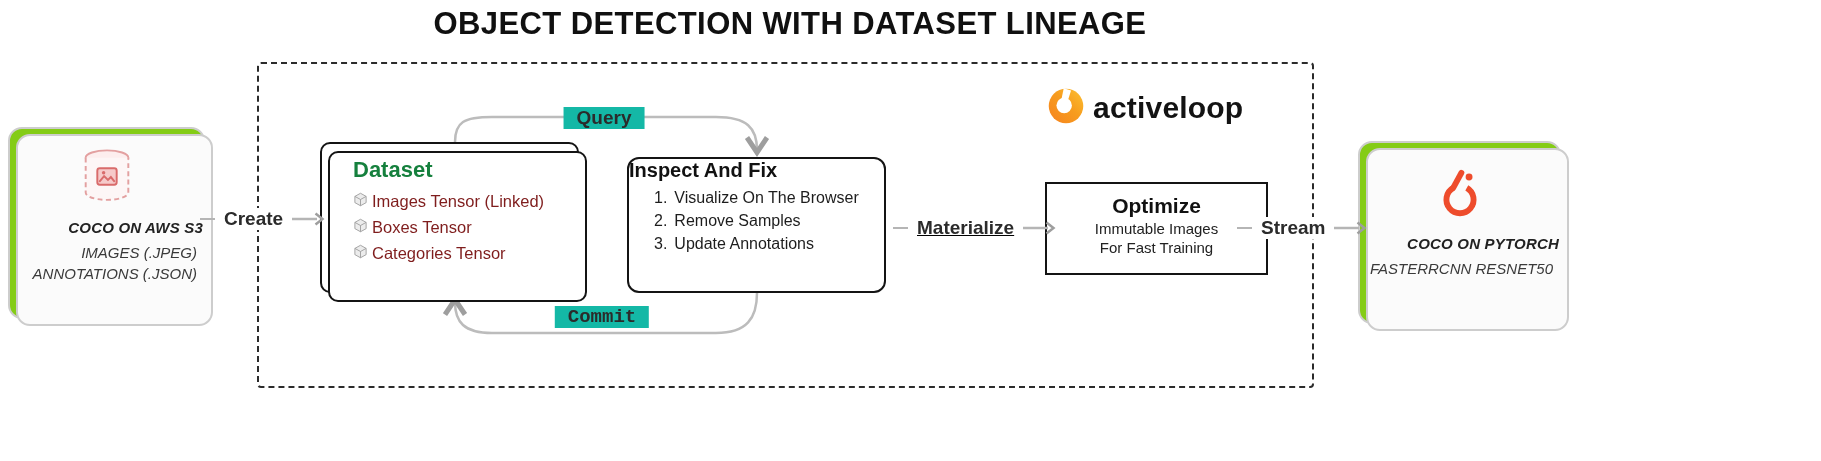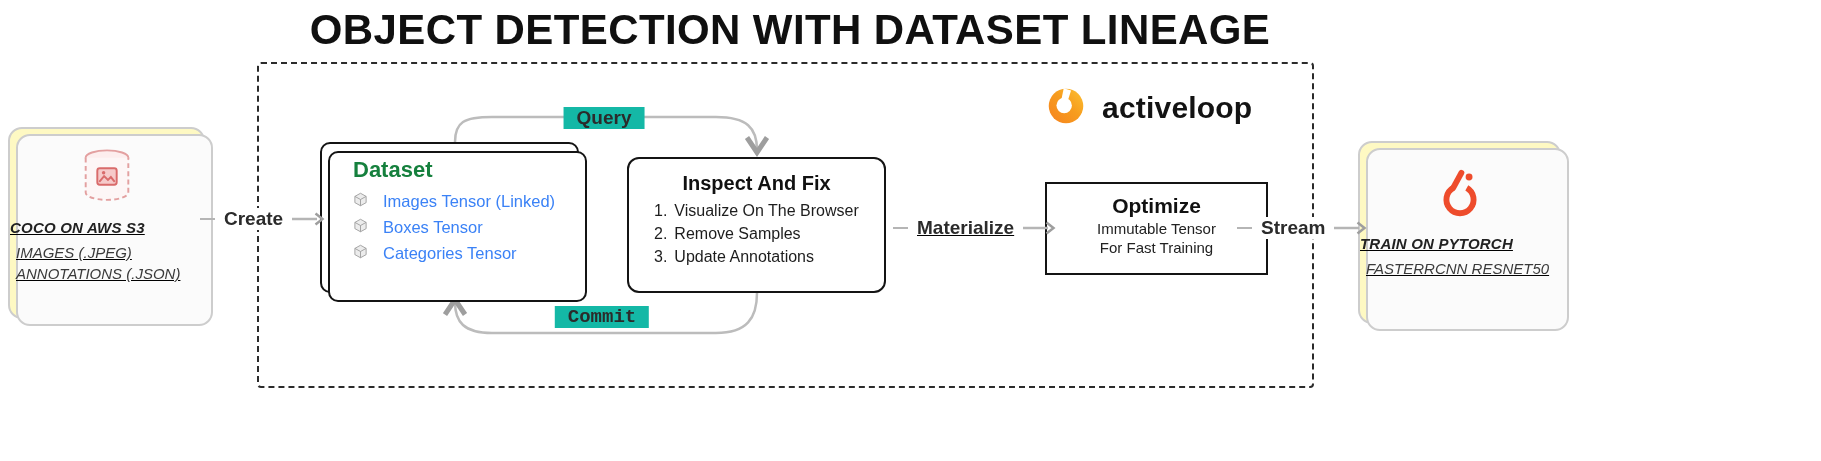--- a/index.html
+++ b/index.html
@@ -5,37 +5,37 @@
   html,body{margin:0;padding:0;}
   body{
     width:1821px;height:461px;background:#ffffff;
     font-family:"Liberation Sans", sans-serif;
     position:relative;overflow:hidden;
   }
   .canvas{position:absolute;inset:0;width:1821px;height:461px;}
 
   .title{
     position:absolute;top:6px;left:0;width:1580px;text-align:center;
-    font-size:42px;font-weight:800;color:#101010;letter-spacing:.4px;
+    font-size:31px;font-weight:800;color:#101010;letter-spacing:.4px;
     z-index:4;
   }
 
   .dashed{
     position:absolute;left:257px;top:62px;width:1053px;height:322px;
     border:2px dashed #2b2b2b;border-radius:4px;z-index:0;background:#fff;
   }
 
   
-  .brand{position:absolute;left:1046px;top:86px;display:flex;align-items:center;gap:16px;z-index:4;}
+  .brand{position:absolute;left:1046px;top:86px;display:flex;align-items:center;gap:7px;z-index:4;}
   .brand-name{font-size:30px;font-weight:700;color:#131313;letter-spacing:.2px;}
 
   
   .gray-card{
-    position:absolute;background:#fef9c3;border:2px solid #cdcdcd;border-radius:14px;
-    z-index:3;text-align:left;text-decoration:underline;
+    position:absolute;background:#84cc16;border:2px solid #cdcdcd;border-radius:14px;
+    z-index:3;text-align:right;
   }
   .gray-card::before{
     content:"";position:absolute;z-index:-1;top:5px;left:6px;width:100%;height:100%;
     background:#fbfbfb;border:2px solid #cdcdcd;border-radius:14px;
   }
   .source-card{left:8px;top:127px;width:193px;height:188px;}
   .train-card{left:1358px;top:141px;width:199px;height:179px;}
   .card-icon{margin:18px auto 6px;display:block;}
   .card-title{font-size:15px;font-weight:700;font-style:italic;color:#222;letter-spacing:.2px;}
   .card-sub{font-size:15px;font-style:italic;color:#3a3a3a;margin-top:6px;line-height:1.4;padding:0 6px;}
@@ -43,24 +43,24 @@
   
   .black-box{
     position:absolute;background:#fff;border:2.5px solid #141414;z-index:3;
   }
   .stacked::before{
     content:"";position:absolute;z-index:-1;top:7px;left:6px;width:100%;height:100%;
     background:#fff;border:2.5px solid #141414;border-radius:inherit;
   }
   .dataset-box{left:320px;top:142px;width:259px;height:151px;border-radius:10px;padding:13px 0 0 31px;box-sizing:border-box;}
   .ds-title{font-size:22px;font-weight:800;color:#15803d;margin-bottom:9px;}
-  .ds-item{display:flex;align-items:center;gap:15px;font-size:16.5px;color:#3b82f6;margin-bottom:7px;}
+  .ds-item{display:flex;align-items:center;gap:4px;font-size:16.5px;color:#7f1d1d;margin-bottom:7px;}
 
   .inspect-box{left:627px;top:157px;width:259px;height:136px;border-radius:12px;box-sizing:border-box;}
-  .if-title{text-align:center;font-size:20px;font-weight:800;color:#111;margin-top:13px;margin-bottom:7px;}
+  .if-title{text-align:left;font-size:20px;font-weight:800;color:#111;margin-bottom:7px;}
   .if-item{font-size:16px;color:#1d1d1d;margin:0 0 5px 25px;display:flex;gap:7px;}
 
   .optimize-box{left:1045px;top:182px;width:223px;height:93px;border-radius:0;box-sizing:border-box;}
   .opt-title{text-align:center;font-size:21px;font-weight:800;color:#111;margin-top:10px;}
   .opt-line{text-align:center;font-size:15px;color:#222;margin-top:2px;}
 
   
   .h-arrow{position:absolute;display:flex;align-items:center;gap:6px;z-index:5;height:26px;}
   .h-arrow .pre{width:15px;height:0;border-top:2.5px solid #b5b5b5;}
   .h-arrow .lbl{font-size:19px;font-weight:700;color:#2b2b2b;background:#fff;padding:0 3px;white-space:nowrap;}
@@ -193,38 +193,38 @@
     <span class="pre"></span>
     <span class="lbl">Materialize</span>
     <svg width="34" height="16" viewBox="0 0 34 16">
       <path d="M0,8 H25" stroke="#b5b5b5" stroke-width="2.5" fill="none"></path>
       <path d="M23.5,2.5 L30.5,8 L23.5,13.5" stroke="#9e9e9e" stroke-width="2.5" fill="none"></path>
     </svg>
   </div>
 
   <div class="black-box optimize-box">
     <div class="opt-title">Optimize</div>
-    <div class="opt-line">Immutable Tensor</div>
+    <div class="opt-line">Immutable Images</div>
     <div class="opt-line">For Fast Training</div>
   </div>
 
   <div class="h-arrow stream-arrow">
     <span class="pre"></span>
     <span class="lbl">Stream</span>
     <svg width="34" height="16" viewBox="0 0 34 16">
       <path d="M0,8 H25" stroke="#b5b5b5" stroke-width="2.5" fill="none"></path>
       <path d="M23.5,2.5 L30.5,8 L23.5,13.5" stroke="#9e9e9e" stroke-width="2.5" fill="none"></path>
     </svg>
   </div>
 
   <div class="gray-card train-card">
     <span class="card-icon" style="width:58px;margin-left:auto;margin-right:auto;margin-top:24px;">
       <svg viewBox="0 0 64 64" width="58" height="58">
         <path d="M24.5,23 A15,15 0 1 0 39.5,23" fill="none" stroke="#ee4c2c" stroke-width="6.5"></path>
         <path d="M24.5,23 L33.5,6.5" fill="none" stroke="#ee4c2c" stroke-width="6.5" stroke-linecap="round"></path>
         <circle cx="42" cy="11" r="3.8" fill="#ee4c2c"></circle>
       </svg>
     </span>
-    <div class="card-title">TRAIN ON PYTORCH</div>
+    <div class="card-title">COCO ON PYTORCH</div>
     <div class="card-sub">FASTERRCNN RESNET50</div>
   </div>
 
 </div>
 
 </body></html>

